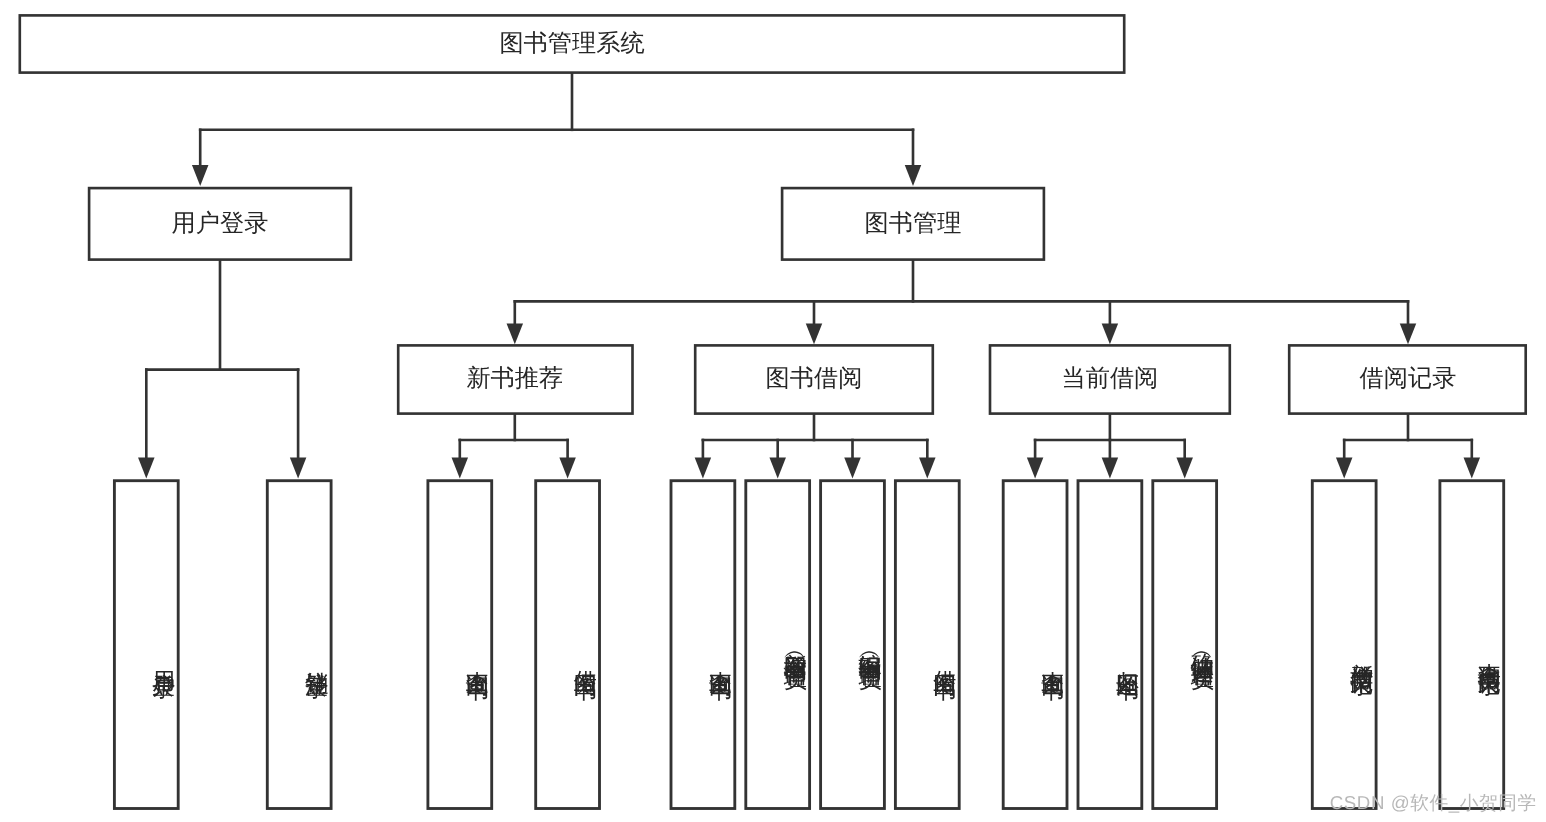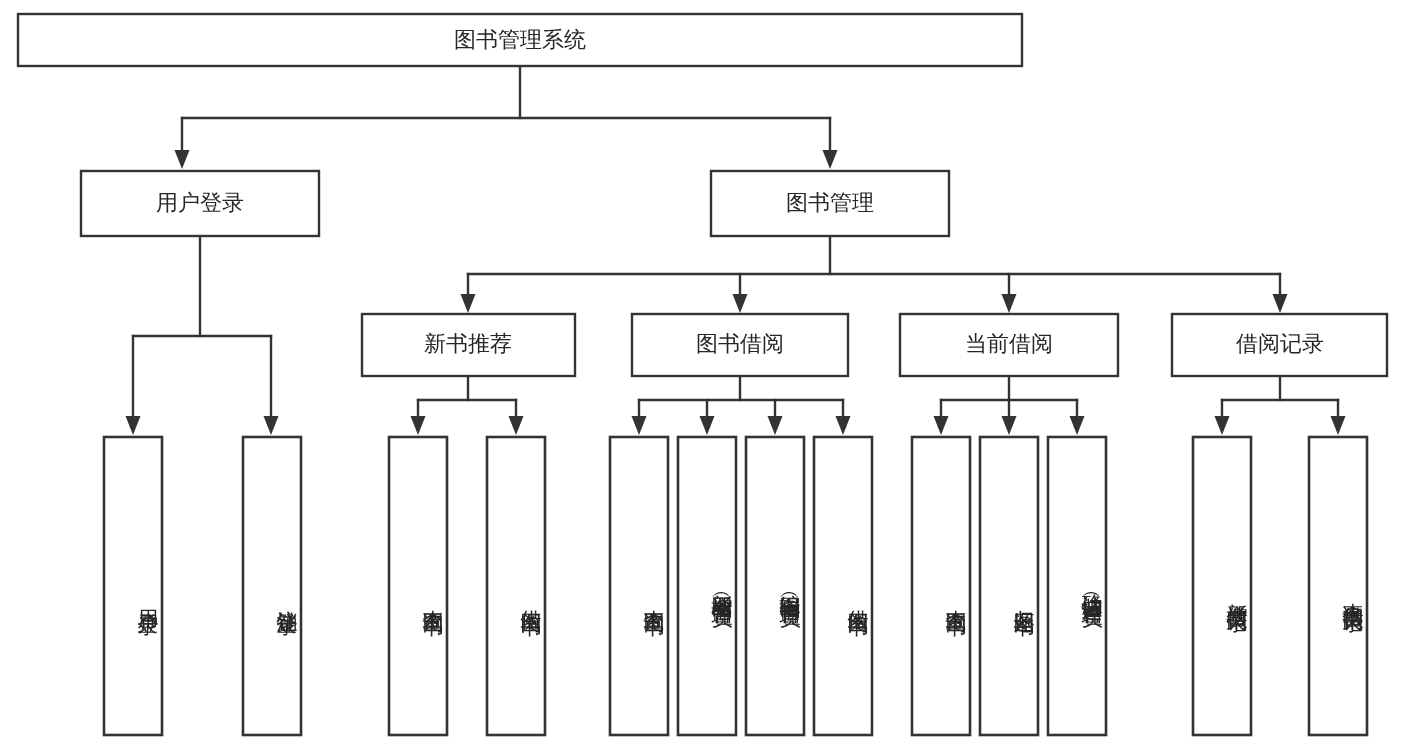--- a/index.html
+++ b/index.html
@@ -294,14 +294,15 @@
 
     <g>
       <rect class="node-box leaf" x="1309" y="437" width="58" height="298"></rect>
       <foreignObject class="leaf-label-fo" x="1311" y="453" width="54" height="278">
         <div xmlns="http://www.w3.org/1999/xhtml" class="leaf-label">查询借阅记录</div>
       </foreignObject>
     </g>
 
   </svg>
 
+  <div class="watermark">CSDN @软件_小贺同学</div>
 
 </div>
 
 </body></html>

